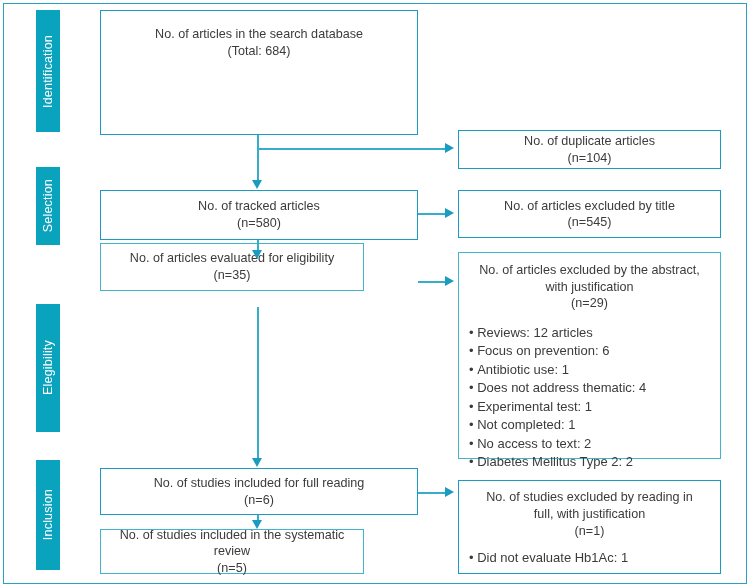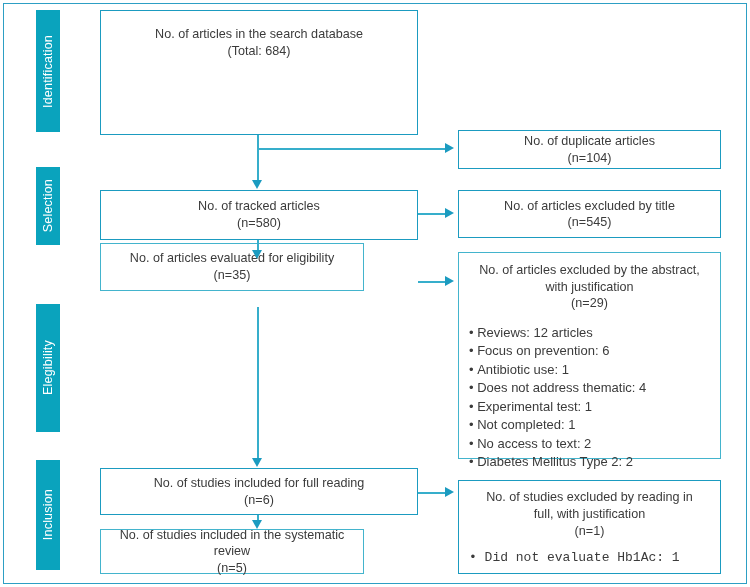--- a/index.html
+++ b/index.html
@@ -89,21 +89,20 @@
     white-space: nowrap;
   }
   .box ul li::before {
     content: "\2022\00a0";
   }
   .box .bullets-wrap {
     margin-top: 12px;
   }
   .box .bullets-wrap.tight {
     margin-top: 10px;
-    font-family: Liberation Mono, monospace;
   }
 
   
   .conn {
     position: absolute;
     background: #36aecb;
   }
   .conn.v { width: 1.6px; }
   .conn.h { height: 1.6px; }
 

